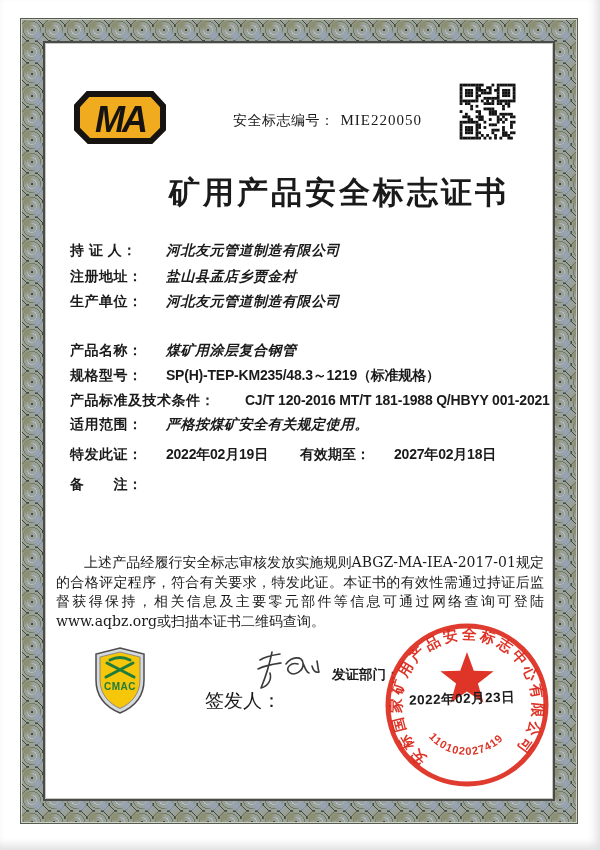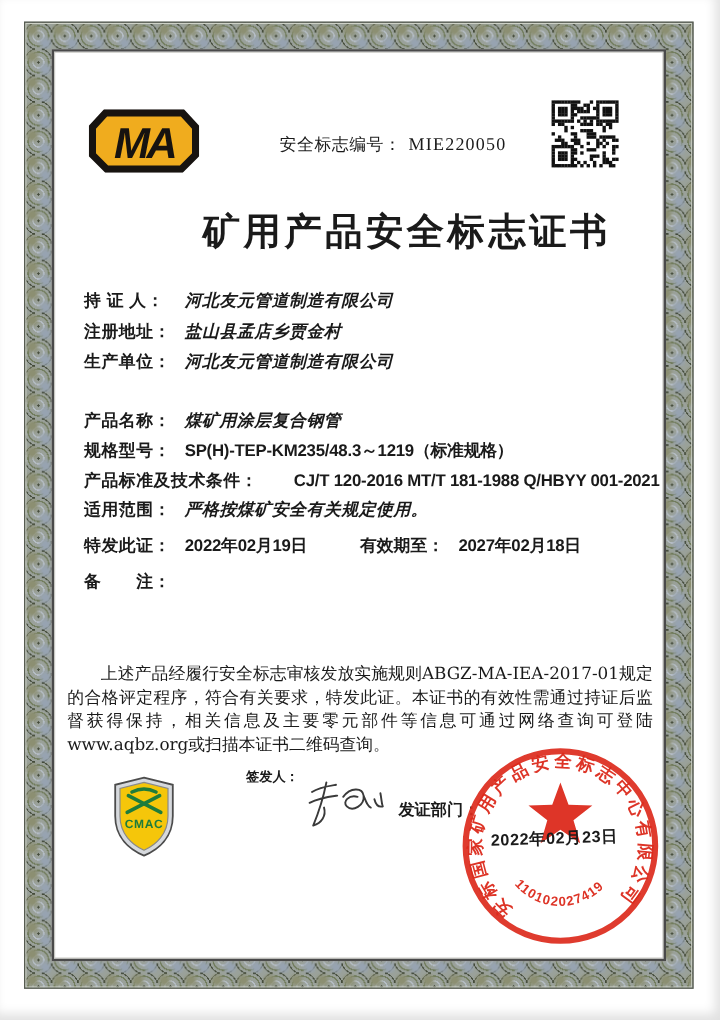--- a/index.html
+++ b/index.html
@@ -22,33 +22,33 @@
   .ma-logo{position:absolute;left:74px;top:91px;}
   .certno{position:absolute;left:233px;top:112px;font-size:14px;letter-spacing:.5px;}
   .certno .v{font-family:"Liberation Serif",serif;font-size:15px;letter-spacing:1px;margin-left:6px;}
   .qr{position:absolute;left:457px;top:81px;}
   .title{position:absolute;left:0;top:172px;width:600px;text-align:center;
     font-family:"Liberation Serif","DejaVu Serif",serif;font-weight:bold;font-size:31px;letter-spacing:3px;margin-left:39px;}
   
   .row{position:absolute;left:70px;width:470px;font-size:14px;white-space:nowrap;}
   .lbl{display:inline-block;width:80px;font-weight:600;letter-spacing:.5px;}
   .lbl.wide{width:auto;}
-  .val{font-family:"DejaVu Serif","Liberation Serif",serif;font-style:italic;font-weight:600;letter-spacing:.5px;}
+  .val{font-family:"DejaVu Serif","Liberation Serif",serif;font-style:italic;font-weight:600;letter-spacing:.5px;margin-left:12px;}
   .val.tech{font-family:"Liberation Sans",sans-serif;font-style:normal;font-weight:700;letter-spacing:-.2px;}
   .r1{top:242px}.r2{top:268px}.r3{top:293px}.r4{top:318px}.r5{top:342px}
   .r6{top:367px}.r7{top:392px}.r8{top:416px}
   .rdates{top:446px}.rremark{top:476px}
   .rdates .lbl2{position:absolute;left:230px;width:80px;font-weight:600;}
   .rdates .val2{position:absolute;left:312px;}
   .statement{position:absolute;left:56px;top:553px;width:488px;font-size:14px;line-height:19.5px;
     text-align:justify;text-indent:2em;font-weight:400;
     font-family:"DejaVu Serif","Liberation Serif",serif;}
   
   .cmac{position:absolute;left:92px;top:646px;}
-  .signer{position:absolute;left:205px;top:640px;font-size:11px;font-weight:700;}
+  .signer{position:absolute;left:205px;top:688px;font-size:19px;font-weight:400;}
   .signature{position:absolute;left:246px;top:642px;}
   .dept{position:absolute;left:332px;top:666px;font-size:13.5px;font-weight:600;}
   .stamp{position:absolute;left:382px;top:620px;}
   .stamp-date{position:absolute;left:402px;top:690px;width:120px;text-align:center;
     font-size:13.5px;font-weight:700;color:#1b1b1b;transform:rotate(-2deg);letter-spacing:.5px;}
   text{font-family:"Liberation Sans",sans-serif;}
 </style>
 </head>
 <body>
 

